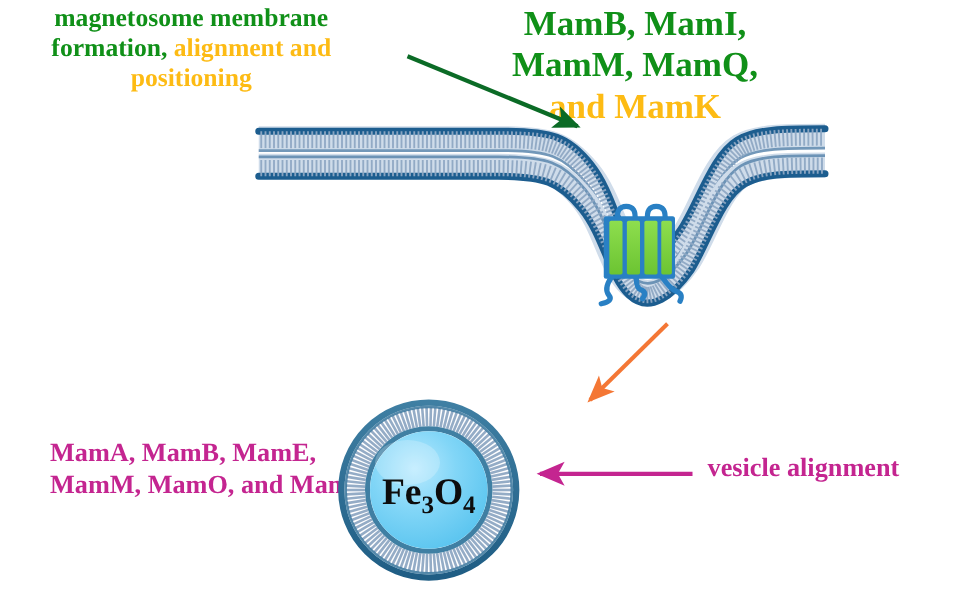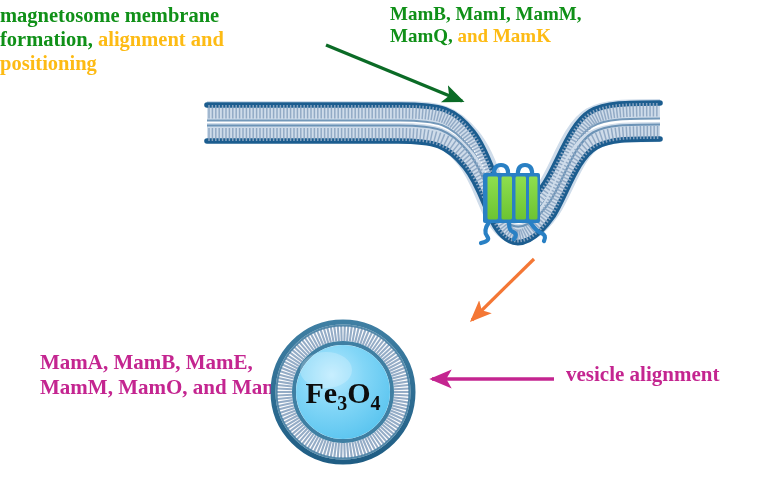--- a/index.html
+++ b/index.html
@@ -21,32 +21,33 @@
     position: absolute;
     font-family: "Liberation Serif", serif;
     font-weight: bold;
     line-height: 1.18;
     white-space: pre-line;
   }
   #label-membrane-formation {
     left: 0px;
     top: 3px;
     width: 306px;
-    text-align: left;
+    text-align: center;
     font-size: 20.5px;
     color: #109018;
   }
   #label-membrane-formation .accent {
     color: #fdbb14;
   }
   #label-mam-genes-top {
     left: 390px;
     top: 3px;
     width: 236px;
-    font-size: 19px;
+    text-align: center;
+    font-size: 28px;
     color: #109018;
   }
   #label-mam-genes-top .accent {
     color: #fdbb14;
   }
   #label-mam-genes-vesicle {
     left: 8px;
     top: 350px;
     width: 255px;
     text-align: left;

